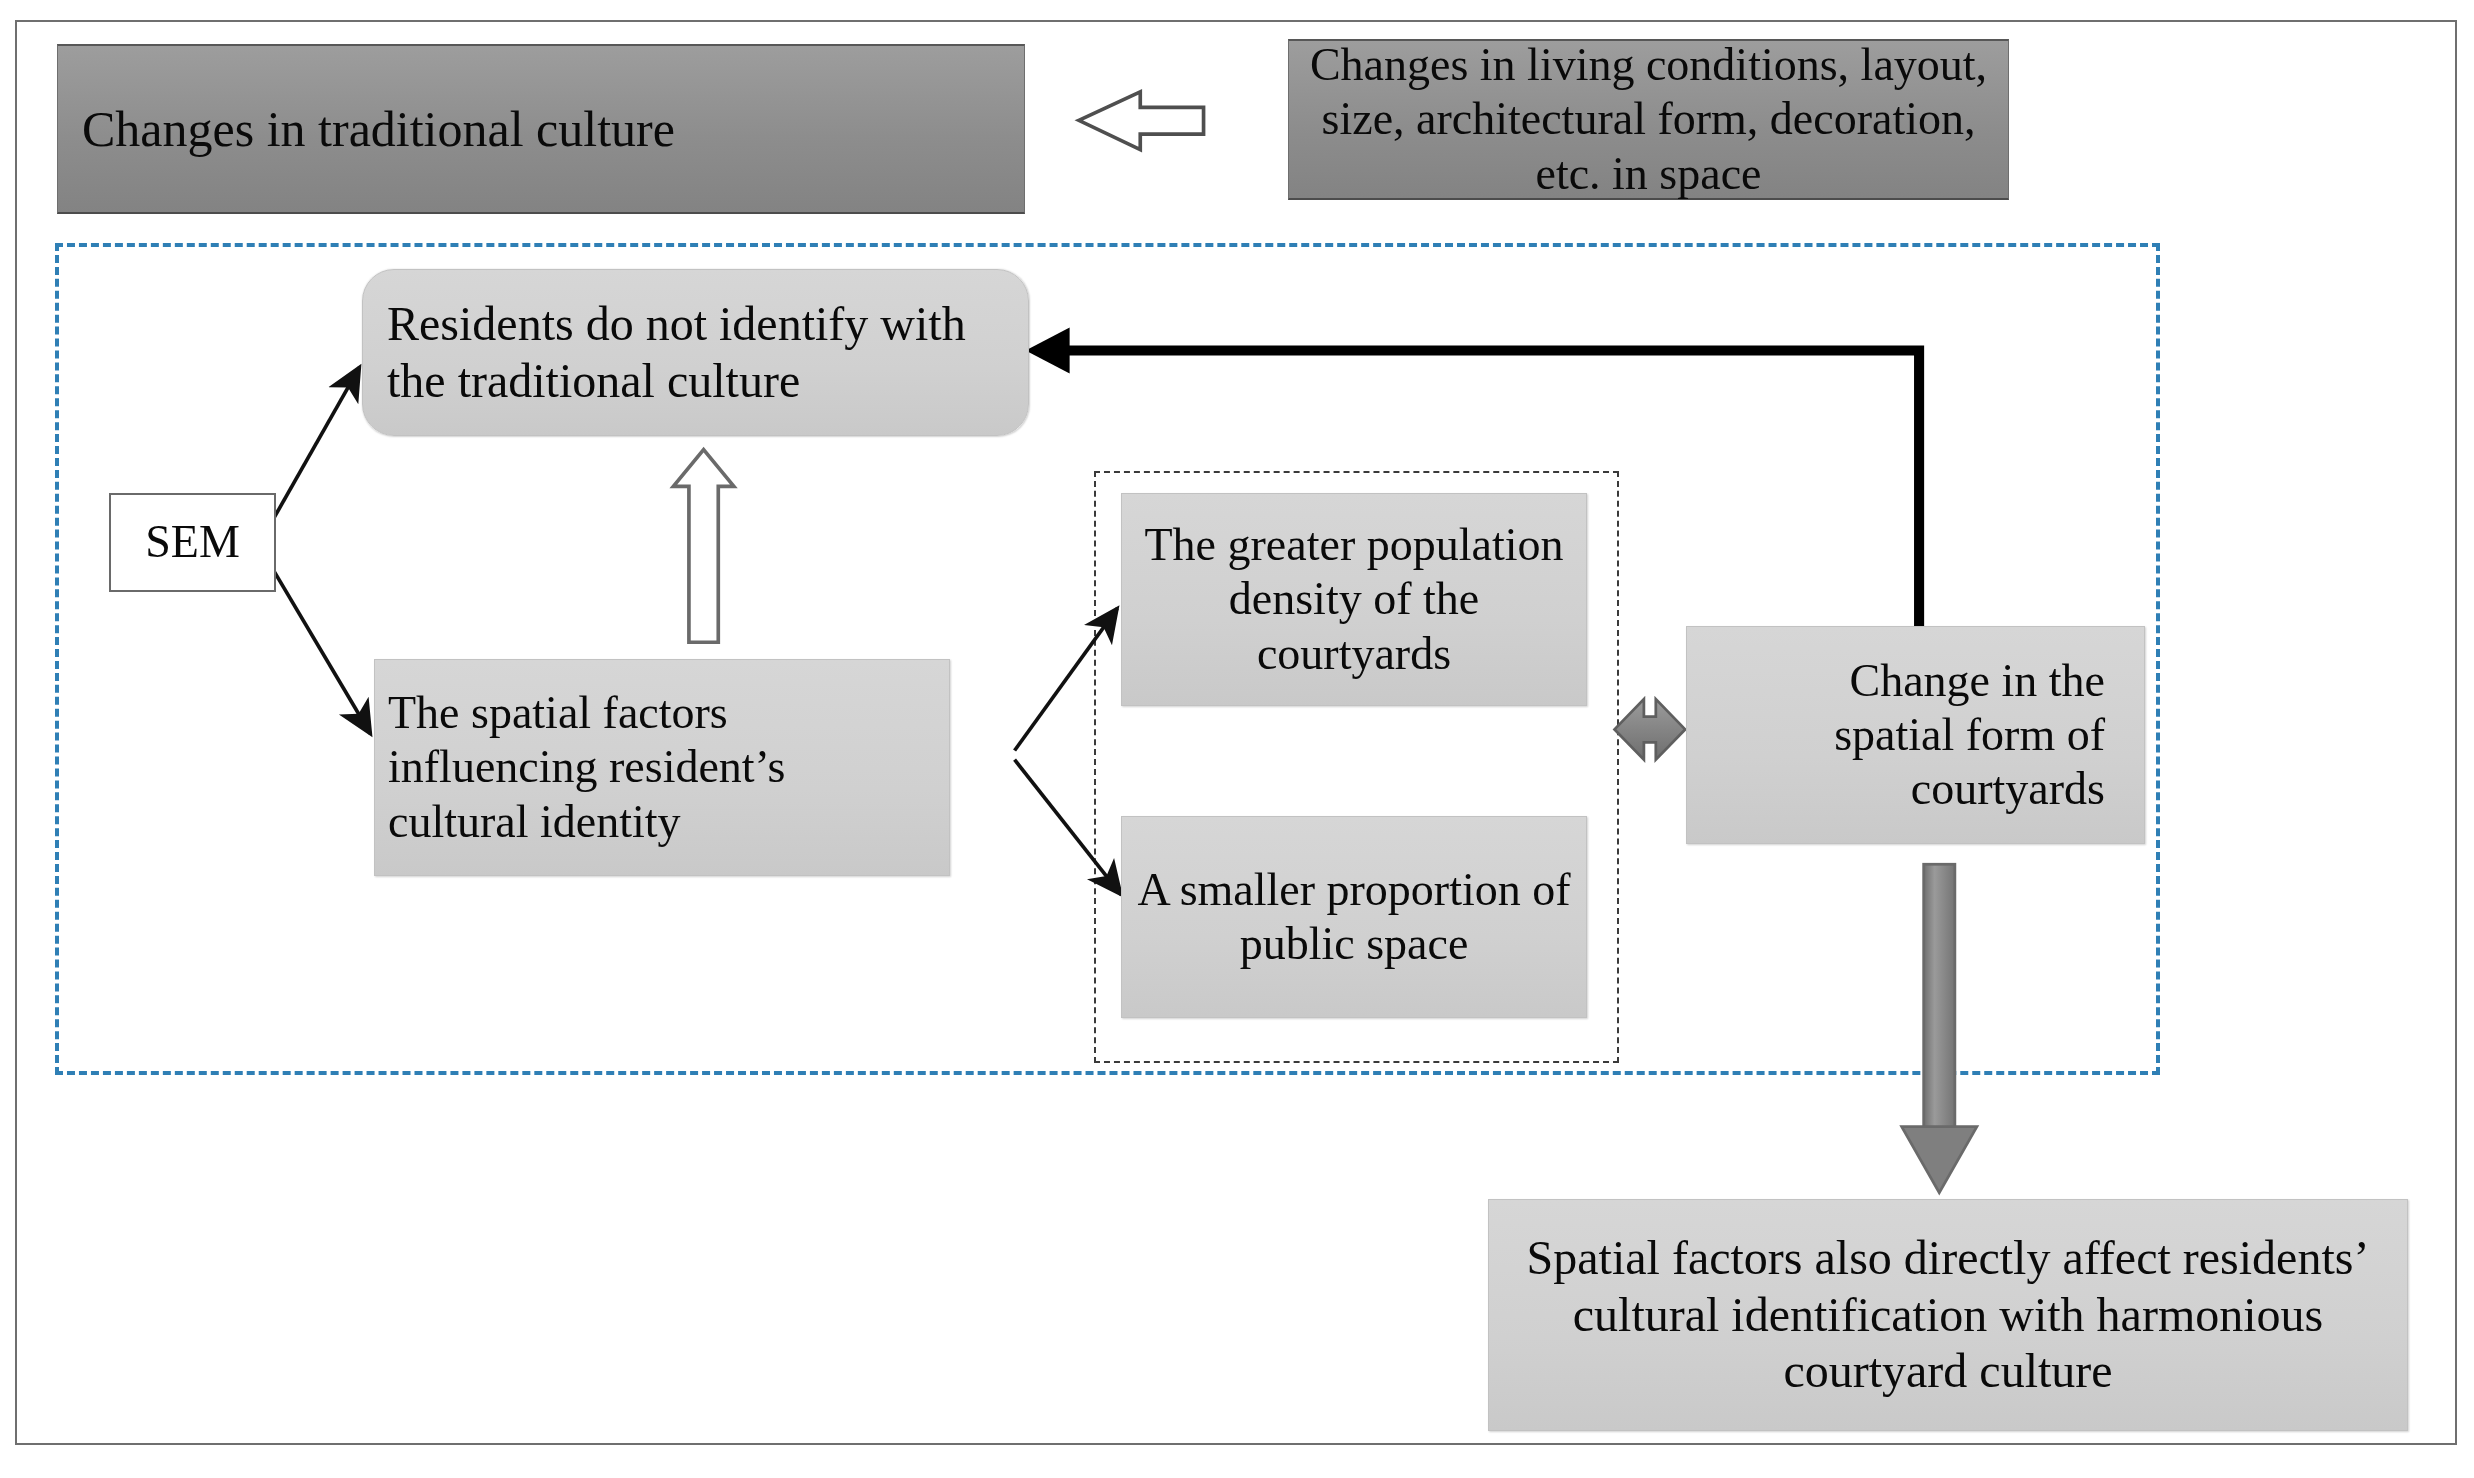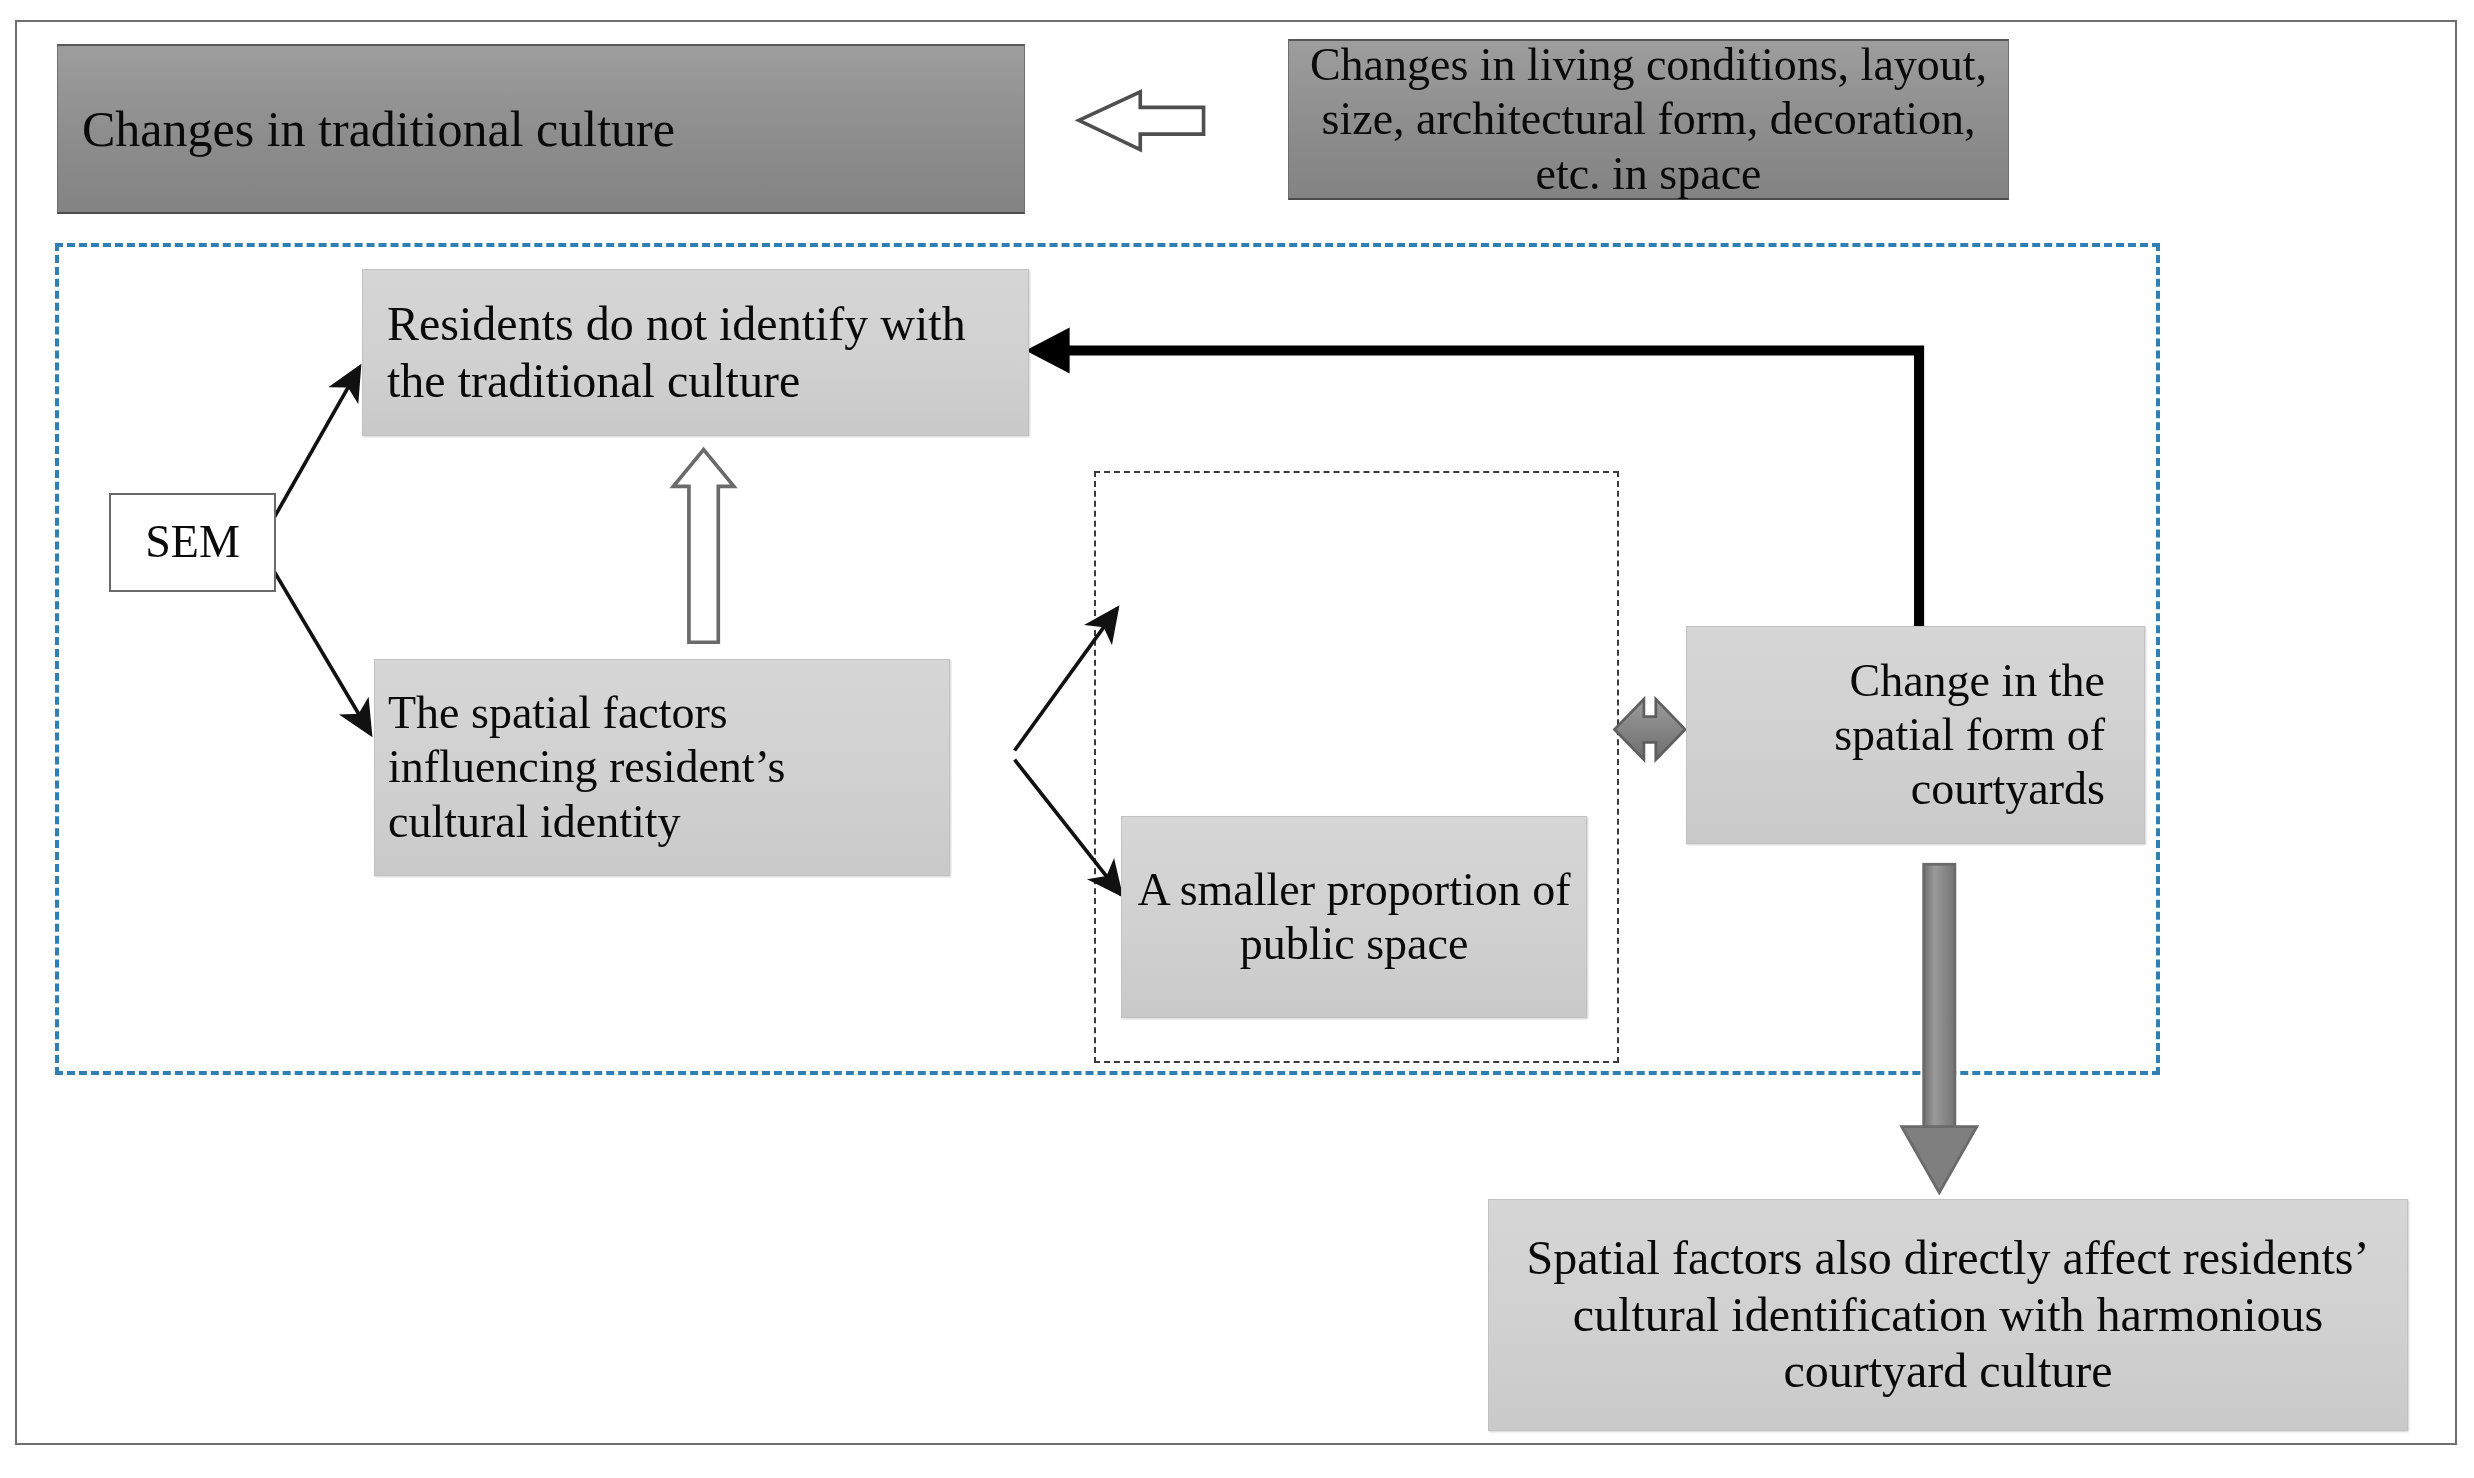--- a/index.html
+++ b/index.html
@@ -84,21 +84,21 @@
   #hdr-traditional-culture {
     left: 57px; top: 44px; width: 968px; height: 170px;
     font-size: 50px; padding: 0 24px; justify-content: flex-start;
   }
   #hdr-living-conditions {
     left: 1288px; top: 39px; width: 721px; height: 161px;
     font-size: 46px; padding: 0 20px; text-align: center;
   }
   #node-residents {
     left: 362px; top: 269px; width: 667px; height: 167px;
-    font-size: 48px; padding: 0 24px; text-align: left;
+    font-size: 48px; padding: 0 24px; text-align: left; border-radius: 32px;
   }
   #node-sem {
     left: 92px; top: 493px; width: 167px; height: 99px;
     font-size: 46px; justify-content: center; margin-left: 17px;
   }
   #node-spatial-factors {
     left: 374px; top: 659px; width: 576px; height: 217px;
     font-size: 46px; padding: 0 13px; text-align: left;
   }
   #node-density {
@@ -198,20 +198,23 @@
   </div>
 
   <div class="node box-white" id="node-sem">
     <span class="label" style="text-align:center;">SEM</span>
   </div>
 
   <div class="node box-light" id="node-spatial-factors">
     <span class="label">The spatial factors influencing resident’s cultural identity</span>
   </div>
 
+  <div class="node box-light" id="node-density">
+    <span class="label">The greater population density of the courtyards</span>
+  </div>
 
   <div class="node box-light" id="node-public-space">
     <span class="label">A smaller proportion of public space</span>
   </div>
 
   <div class="node box-light" id="node-spatial-form">
     <span class="label">Change in the spatial form of courtyards</span>
   </div>
 
   <div class="node box-light" id="node-bottom-statement">

